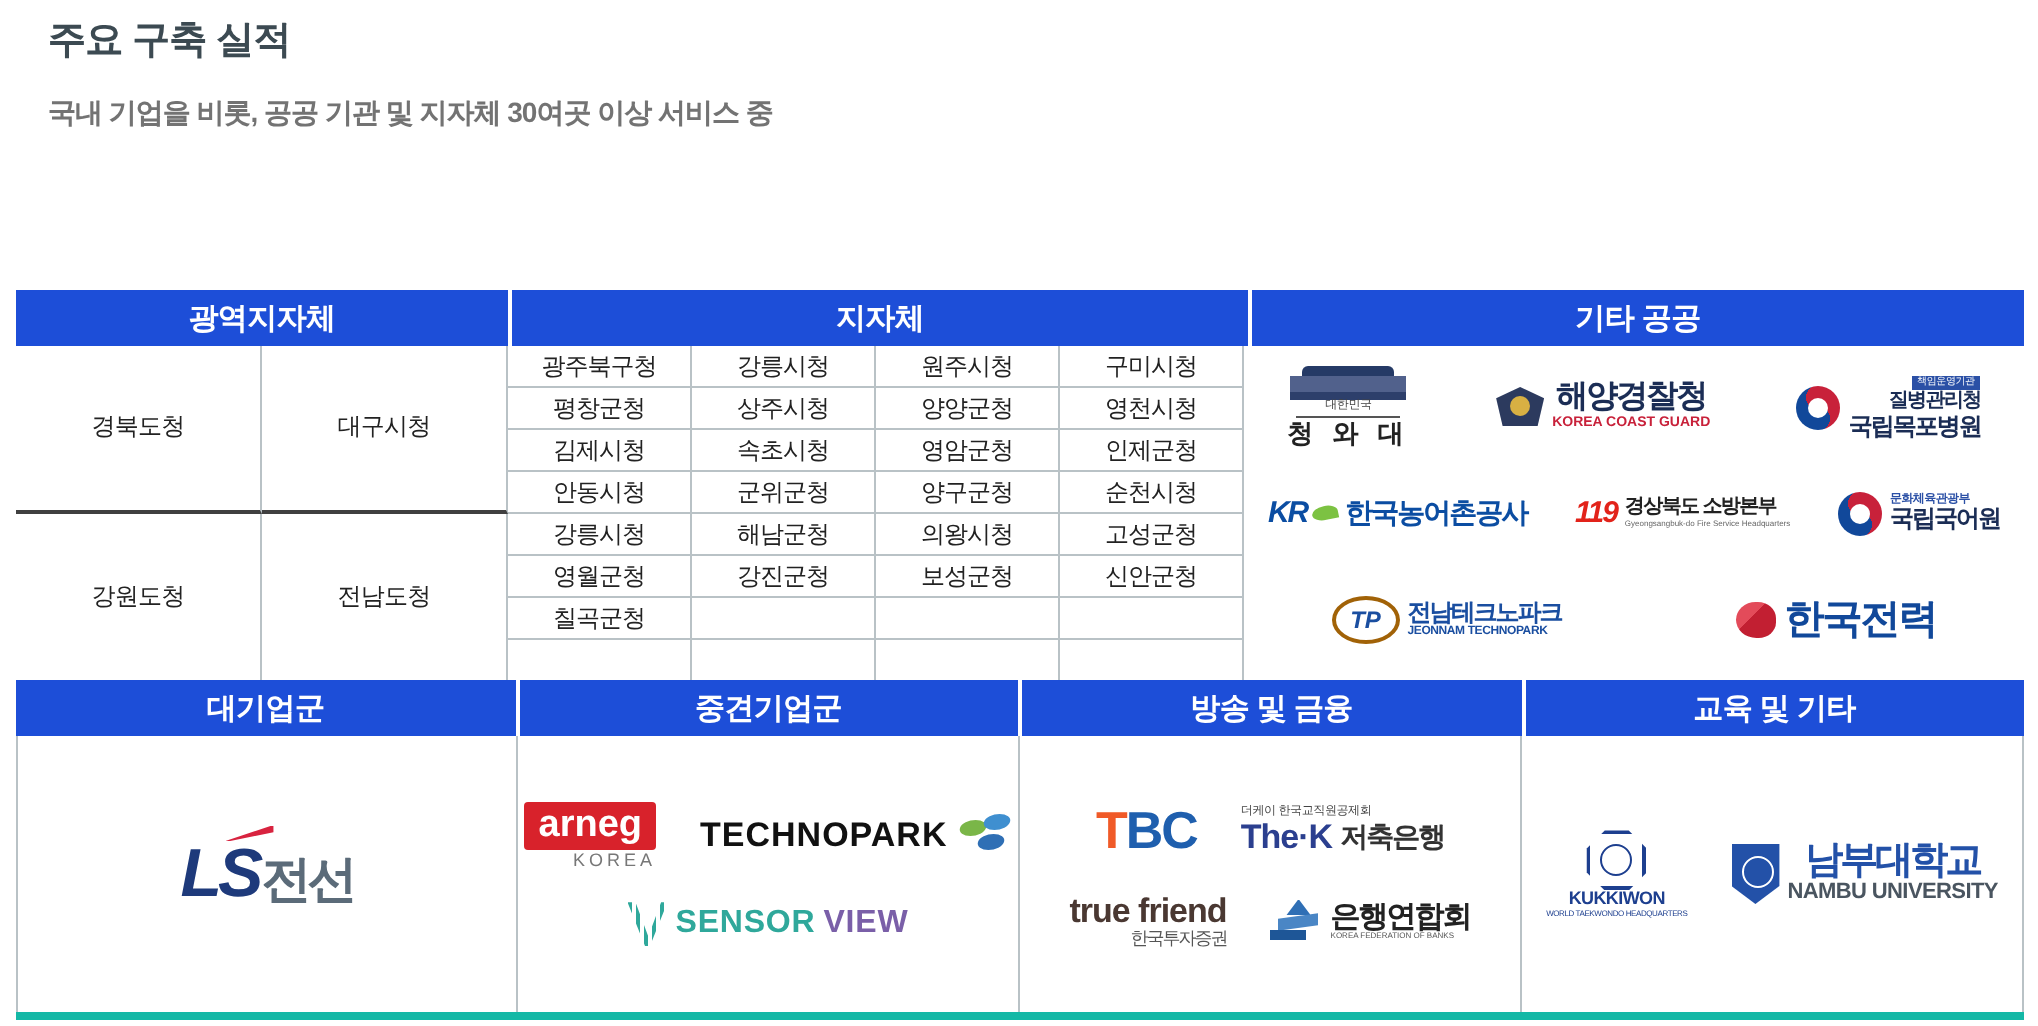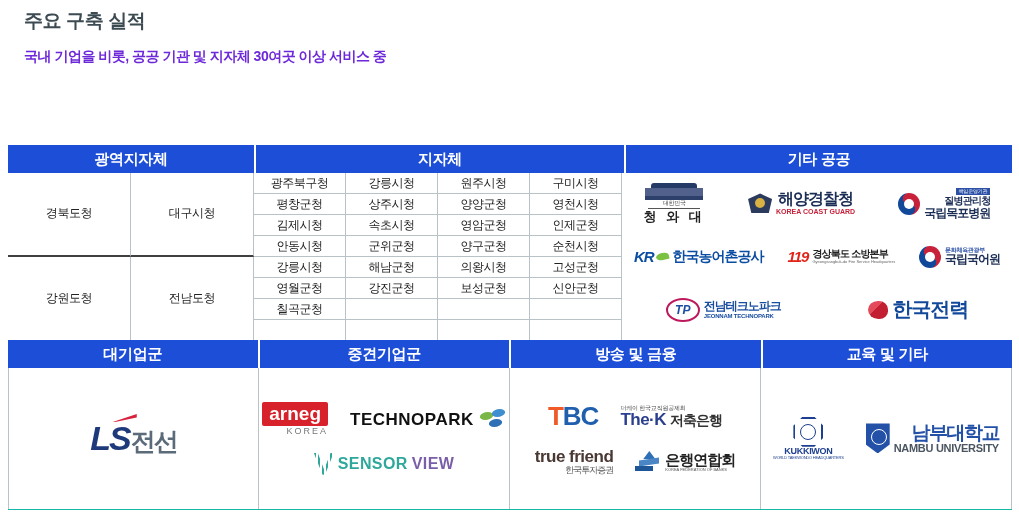--- a/index.html
+++ b/index.html
@@ -12,21 +12,21 @@
   }
   .page{position:relative;width:1019px;height:513px;}
 
   
   .heading{position:absolute;left:24px;top:8px;}
   .title{
     font-size:19px;font-weight:bold;color:#3c4a52;letter-spacing:-0.4px;
     line-height:26px;margin:0;
   }
   .subtitle{
-    font-size:14px;font-weight:bold;color:#6d28d9;letter-spacing:-0.5px;
+    font-size:14px;font-weight:bold;color:#737373;letter-spacing:-0.5px;
     line-height:20px;margin:12px 0 0 0;
   }
 
   
   .hdrbar{
     background:#1d4ed8;color:#ffffff;
     font-size:15px;font-weight:bold;letter-spacing:-0.3px;
     display:flex;align-items:center;justify-content:center;
     height:28px;
   }
@@ -60,21 +60,21 @@
   .pub-col{flex:1;display:flex;flex-direction:column;justify-content:space-evenly;padding:4px 0;}
   .logo-row{display:flex;align-items:center;justify-content:space-around;flex:1;}
 
   
   .bot-table{position:absolute;left:8px;top:340px;width:1004px;height:160px;}
   .bot-head{display:flex;width:100%;}
   .bot-head .hdrbar{width:25%;}
   .bot-head .hdrbar + .hdrbar{border-left:2px solid #ffffff;}
   .bot-body{
     display:flex;width:100%;height:142px;
-    border-bottom:1px solid #14b8a6;box-sizing:border-box;
+    border-bottom:4px solid #14b8a6;box-sizing:border-box;
   }
   .bot-cell{
     width:25%;box-sizing:border-box;border-right:1px solid #b9c2c6;
     display:flex;flex-direction:column;align-items:center;justify-content:center;
     gap:16px;padding:6px 4px;
   }
   .bot-cell:first-child{border-left:1px solid #b9c2c6;}
   .bot-cell:last-child{border-right:1px solid #b9c2c6;}
   .brow{display:flex;align-items:center;justify-content:center;gap:22px;}
 
@@ -130,21 +130,21 @@
 
   
   .kr-mark{color:#0b4da2;font-weight:bold;font-size:15px;font-style:italic;letter-spacing:-1px;}
   .kr-swoosh{
     width:13px;height:7px;background:#7cc242;border-radius:50% 50% 0 50%;
     transform:rotate(-12deg);margin-left:-2px;
   }
 
   
   .tp-oval{
-    width:30px;height:20px;border:2px solid #be185d;border-radius:50%;
+    width:30px;height:20px;border:2px solid #a16207;border-radius:50%;
     display:flex;align-items:center;justify-content:center;flex:none;
     color:#1a4ea0;font-weight:bold;font-style:italic;font-size:12px;
   }
 
   
   .kepco-swirl{
     width:20px;height:18px;flex:none;
     background:linear-gradient(135deg,#e34b5a 0 40%,#c21f32 40% 100%);
     border-radius:52% 48% 46% 54%;
   }
@@ -473,21 +473,21 @@
 
       <div class="bot-cell">
         <div class="brow">
           <div class="lg-stack">
             <div class="kk-seal"></div>
             <div class="kk-txt">KUKKIWON</div>
             <div class="kk-micro">WORLD TAEKWONDO HEADQUARTERS</div>
           </div>
           <div class="lg">
             <div class="nb-shield"></div>
-            <div class="lg-stack" style="align-items:flex-end;">
+            <div class="lg-stack" style="align-items:center;">
               <div class="nb-kr">남부대학교</div>
               <div class="nb-en">NAMBU UNIVERSITY</div>
             </div>
           </div>
         </div>
       </div>
 
     </div>
   </div>
 

